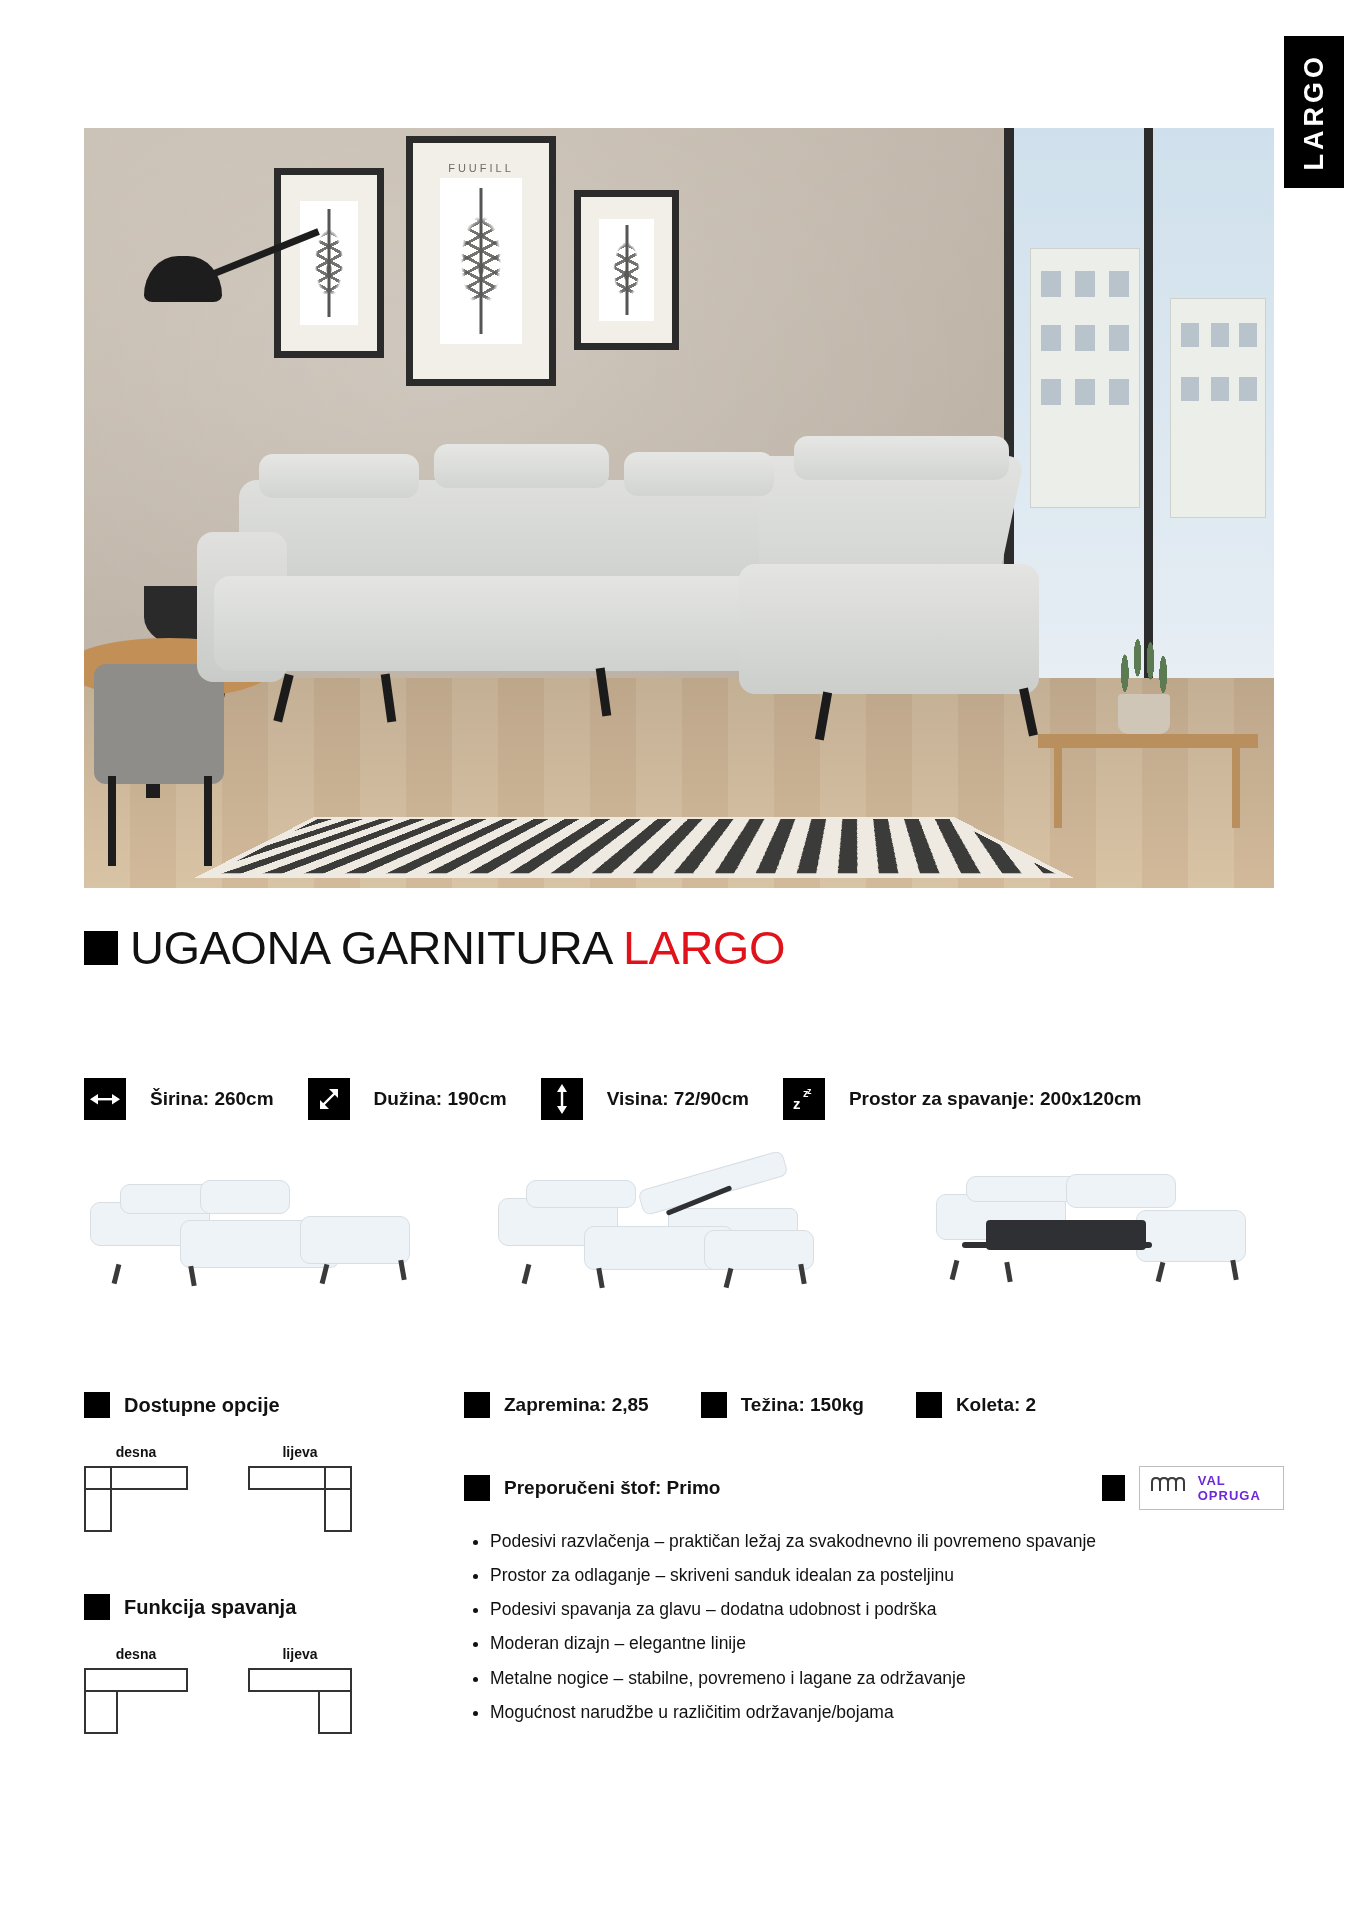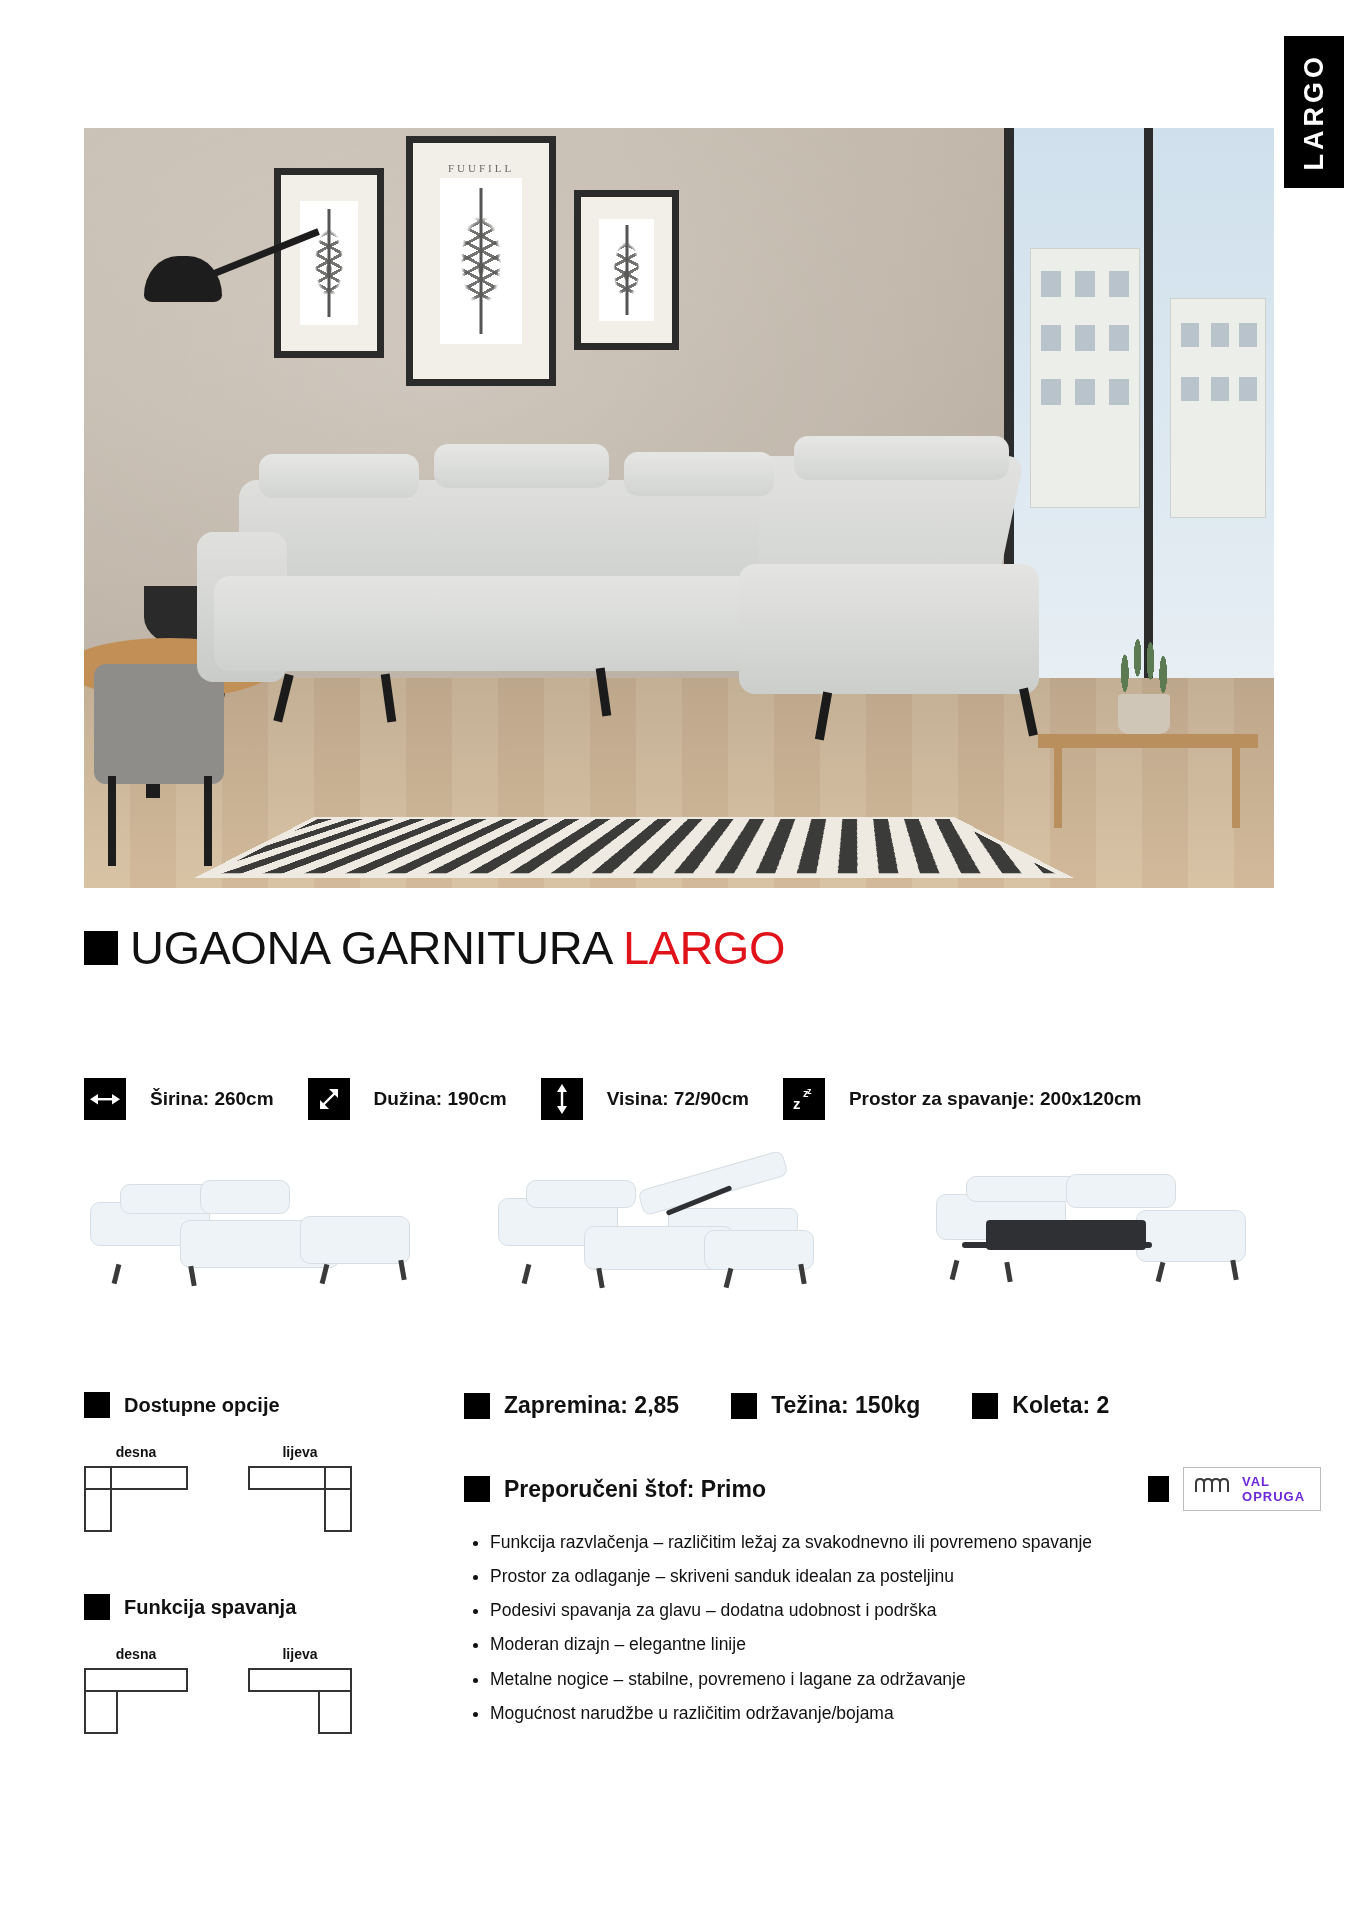--- a/index.html
+++ b/index.html
@@ -88,21 +88,21 @@
     content:""; position:absolute; left:12%; top:12%; width:76%; height:76%;
     background:
       repeating-linear-gradient(28deg, rgba(90,90,88,0.85) 0 3px, rgba(0,0,0,0) 3px 13px),
       repeating-linear-gradient(-28deg, rgba(90,90,88,0.85) 0 3px, rgba(0,0,0,0) 3px 13px);
     -webkit-mask-image: radial-gradient(ellipse 45% 50% at 50% 50%, #000 60%, transparent 72%);
             mask-image: radial-gradient(ellipse 45% 50% at 50% 50%, #000 60%, transparent 72%);
   }
   .frame-cap {
     position: absolute; top: 8%; left: 0; width: 100%; text-align: center;
     font-size: 11px; letter-spacing: 3px; color: #6b6b68;
-    font-family: Liberation Serif, serif;
+    font-family: Liberation Sans, sans-serif;
   }
 
   
   .lamp-pole { position: absolute; left: 118px; bottom: 120px; width: 7px; height: 300px; background: #1d1d1d; transform: rotate(12deg); transform-origin: bottom center; }
   .lamp-arm { position: absolute; left: 90px; top: 128px; width: 150px; height: 7px; background: #1d1d1d; transform: rotate(-22deg); }
   .lamp-head { position: absolute; left: 60px; top: 128px; width: 78px; height: 46px; background: #1d1d1d; border-radius: 40px 40px 10px 10px / 46px 46px 8px 8px; }
 
   
   .sofa { position: absolute; left: 95px; bottom: 122px; width: 860px; height: 330px; }
   .s-back {
@@ -199,21 +199,21 @@
   .opts { margin-top: 26px; display: flex; gap: 60px; }
   .opt { text-align: center; }
   .opt-cap { font-size: 14px; font-weight: bold; margin-bottom: 6px; }
   .shape { width: 104px; height: 66px; position: relative; }
   .shape i { position: absolute; border: 2px solid #333; display: block; }
 
   
   .right-col { position: absolute; left: 380px; top: 0; width: 820px; }
   .rc-row { display: flex; align-items: center; }
   .rc-item { display: flex; align-items: center; gap: 14px; margin-right: 52px; }
-  .rc-item .txt { font-size: 23px; font-weight: bold; white-space: nowrap; }
+  .rc-item .txt { font-size: 19px; font-weight: bold; white-space: nowrap; }
 
   .val-badge {
     display: inline-flex; align-items: center; gap: 8px;
     border: 1px solid #bdbdbd; padding: 6px 10px; background: #fff;
   }
   .val-badge .txt2 { font-size: 13px; letter-spacing: 1px; color: #6d28d9; font-weight: bold; }
 
   ul.feat { margin: 14px 0 0 0; padding-left: 26px; }
   ul.feat li { font-size: 17.5px; line-height: 1.95; }
 
@@ -491,21 +491,21 @@
                 <path d="M2 15 L2 6 Q2 2 6 2 Q10 2 10 6 L10 15 M10 15 L10 6 Q10 2 14 2 Q18 2 18 6 L18 15 M18 15 L18 6 Q18 2 22 2 Q26 2 26 6 L26 15 M26 15 L26 6 Q26 2 30 2 Q34 2 34 6 L34 15" fill="none" stroke="#3a3a3a" stroke-width="2"></path>
               </svg>
           </span>
           <span class="txt2">VAL OPRUGA</span>
         </span>
       </div>
     </div>
 
 
     <ul class="feat">
-      <li>Funkcija razvlačenja – različitim ležaj za svakodnevno ili povremeno spavanje</li>
+      <li>Podesivi razvlačenja – praktičan ležaj za svakodnevno ili povremeno spavanje</li>
       <li>Prostor za odlaganje – skriveni sanduk idealan za posteljinu</li>
       <li>Podesivi spavanja za glavu – dodatna udobnost i podrška</li>
       <li>Moderan dizajn – elegantne linije</li>
       <li>Metalne nogice – stabilne, povremeno i lagane za održavanje</li>
       <li>Mogućnost narudžbe u različitim održavanje/bojama</li>
     </ul>
   </div>
 </div>
 
 </body></html>

